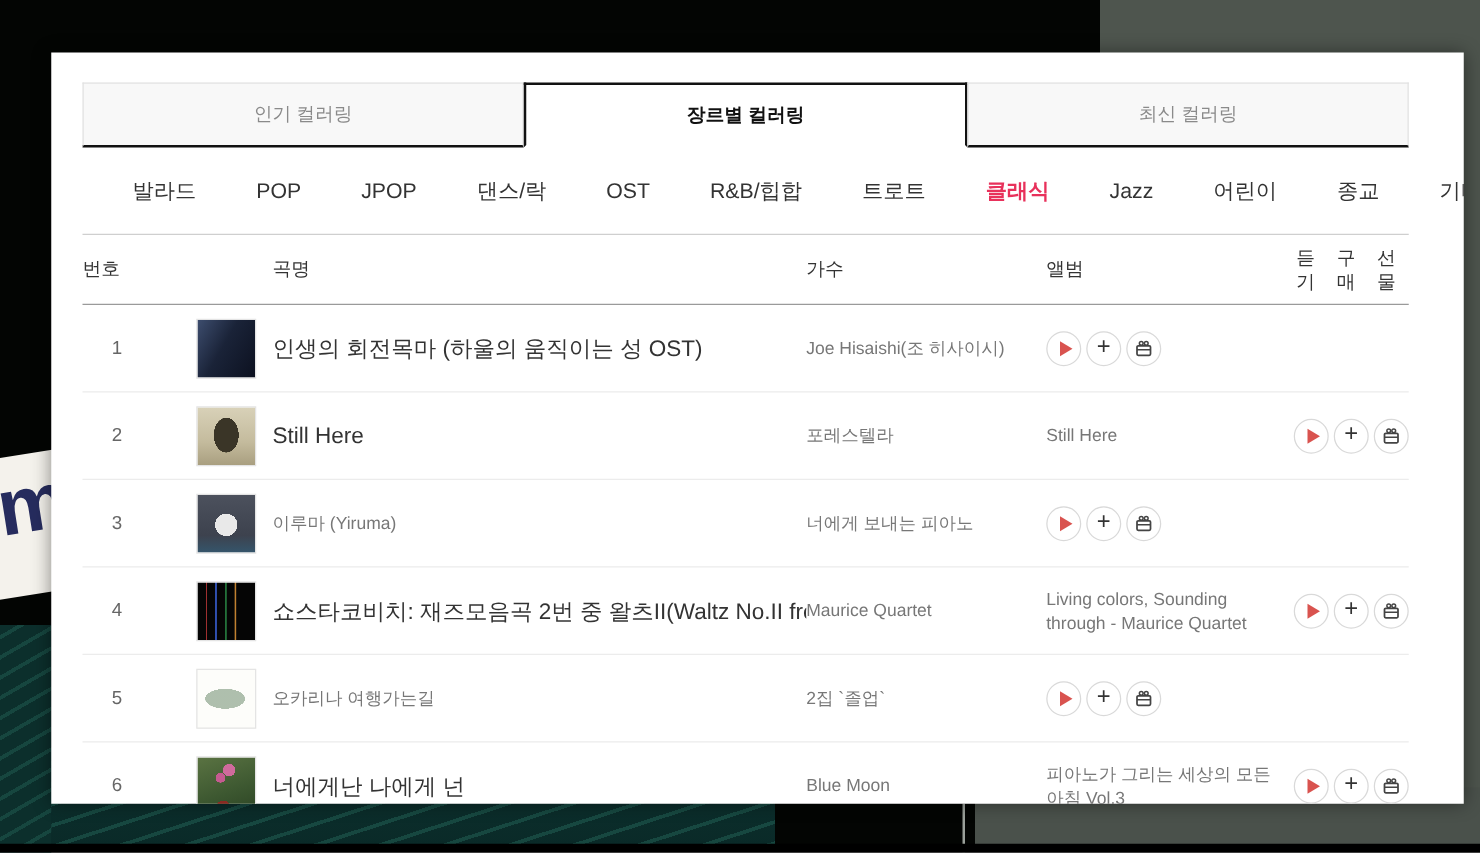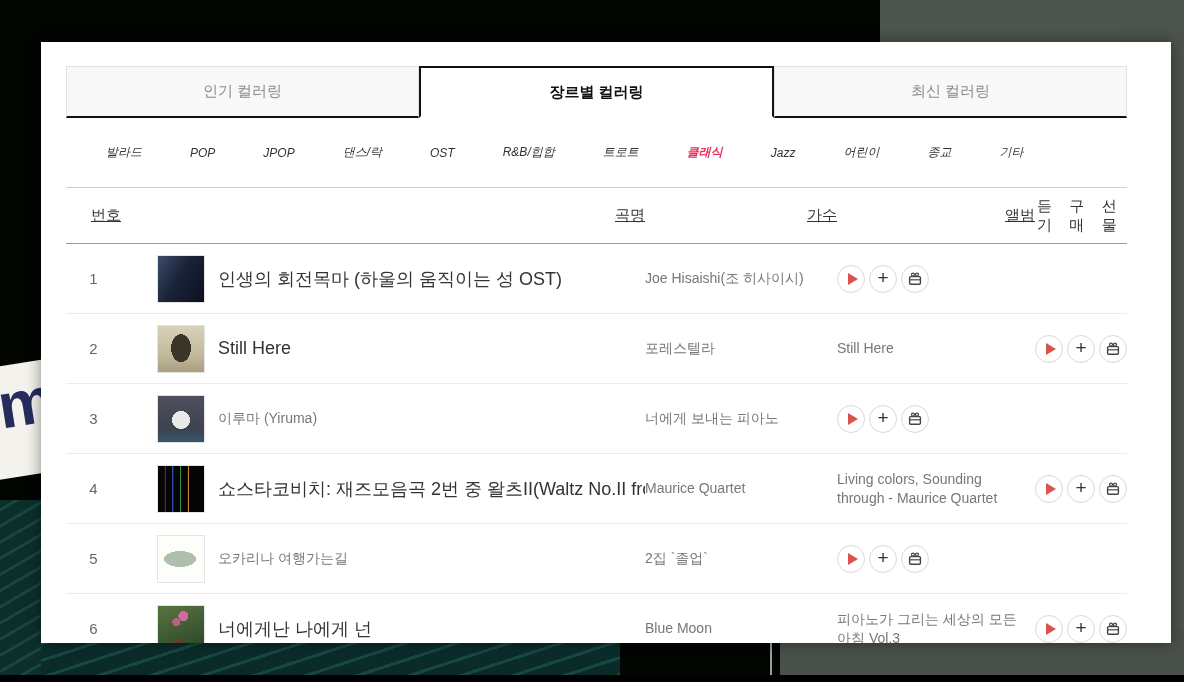--- a/index.html
+++ b/index.html
@@ -51,30 +51,30 @@
   .tab.active{
     background:#fff;border:2px solid #111;border-bottom:2px solid #fff;
     color:#111;font-weight:700;
   }
   
   .genres{
     display:flex;align-items:center;height:69px;
     padding-left:16px;gap:0;border-bottom:1px solid #cfcfcf;
   }
   .genre{
-    padding:0 24px;font-size:12px;color:#333;cursor:pointer;white-space:nowrap;font-style:italic;
+    padding:0 24px;font-size:17px;color:#333;cursor:pointer;white-space:nowrap;
   }
   .genre.selected{color:#e8315b;font-weight:700;}
   
   .thead{
     display:grid;grid-template-columns:55px 97px 427px 192px 198px 92px;
     align-items:center;height:55px;border-bottom:1px solid #9a9a9a;
     font-size:15px;color:#333;
   }
-  .thead .h{text-align:right;text-decoration:underline;}
+  .thead .h{text-align:left;}
   .thead .h-actions{display:flex;gap:7px;justify-content:center;padding-left:2px;}
   .row{
     display:grid;grid-template-columns:55px 97px 427px 192px 198px 92px;
     align-items:center;height:70px;border-bottom:1px solid #ececec;
     box-sizing:border-box;
   }
   .cell-num{text-align:center;font-size:15px;color:#666;}
   .cell-thumb{padding-left:36px;}
   .thumb{width:48px;height:48px;display:block;border:1px solid #e4e4e4;box-sizing:border-box;}
   .cell-title{font-size:18px;color:#333;padding-right:8px;white-space:nowrap;overflow:hidden;}

